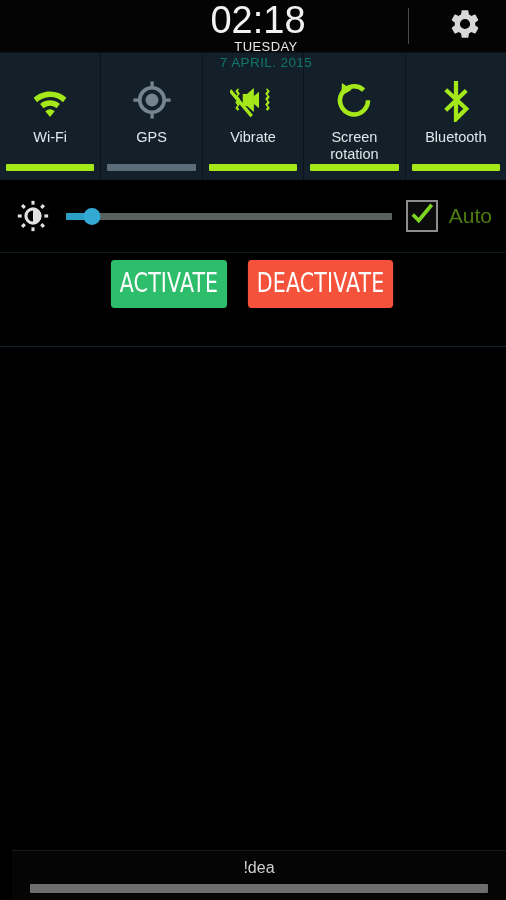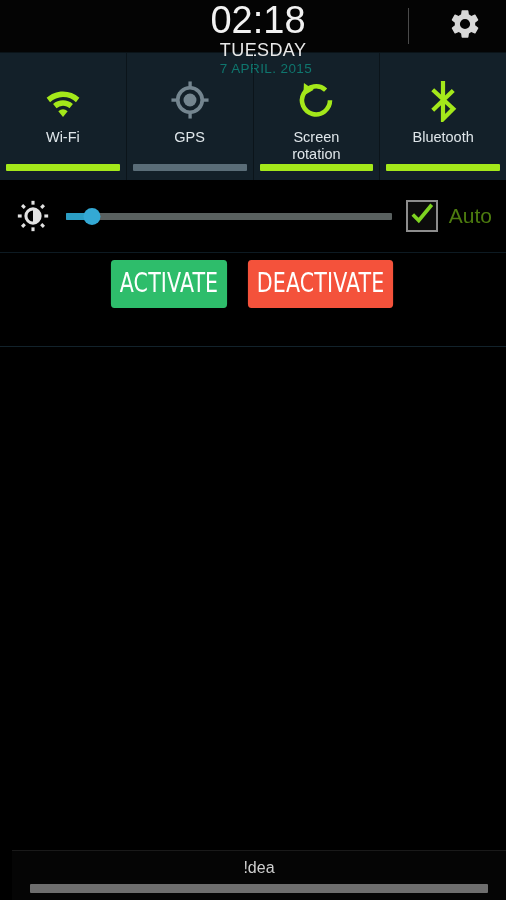--- a/index.html
+++ b/index.html
@@ -41,23 +41,24 @@
     line-height: 40px;
   }
   .datewrap {
     margin-left: 16px;
     display: flex;
     flex-direction: column;
     justify-content: center;
     line-height: 1.15;
   }
   .dayname {
-    font-size: 18px;
+    font-size: 13px;
     color: #e8e8e8;
     letter-spacing: .4px;
+    text-align: center;
   }
   .datetext {
     font-size: 13.5px;
     color: #0f766e;
     letter-spacing: .4px;
   }
   .hdr-sep {
     position: absolute;
     right: 97px;
     top: 8px;
@@ -312,20 +313,33 @@
           <rect x="11.1" y="1.4" width="1.9" height="4.2" fill="#74858f"></rect>
           <rect x="11.1" y="18.4" width="1.9" height="4.2" fill="#74858f"></rect>
           <rect x="1.4" y="11.1" width="4.2" height="1.9" fill="#74858f"></rect>
           <rect x="18.4" y="11.1" width="4.2" height="1.9" fill="#74858f"></rect>
         </svg>
       </div>
       <div class="tlabel">GPS</div>
       <div class="underline off"></div>
     </div>
 
+    <div class="toggle">
+      <div class="ticon">
+        <svg width="46" height="40" viewBox="0 0 26 22">
+          <path fill="#a4e81a" d="M4.2 4.6l-1.2 1.5 1.2 1.6-1.2 1.6 1.2 1.6-1.2 1.5 1.2 1.6-1.2 1.5 1.2 1.6 1.1-.8-.9-1.2 1.2-1.5-1.2-1.6 1.2-1.5-1.2-1.6 1.2-1.5-1.2-1.6.9-1.2z"></path>
+          <path fill="#a4e81a" d="M21.3 4.6l1.2 1.5-1.2 1.6 1.2 1.6-1.2 1.6 1.2 1.5-1.2 1.6 1.2 1.5-1.2 1.6-1.1-.8.9-1.2-1.2-1.5 1.2-1.6-1.2-1.5 1.2-1.6-1.2-1.5 1.2-1.6-.9-1.2z"></path>
+          <path fill="#a4e81a" d="M13.5 4.2L9.6 7.6H7.2v6.8h2.4l3.9 3.4z"></path>
+          <path fill="#a4e81a" d="M16.4 6.4v9.2l-3.2-2.6V9z"></path>
+          <rect x="5.2" y="3.4" width="1.9" height="19" fill="#a4e81a" transform="rotate(-40 6.1 12.9)"></rect>
+        </svg>
+      </div>
+      <div class="tlabel">Vibrate</div>
+      <div class="underline on"></div>
+    </div>
 
     <div class="toggle">
       <div class="ticon">
         <svg width="42" height="42" viewBox="0 0 24 24">
           <path fill="none" stroke="#a4e81a" stroke-width="2.6" d="M20 12.2a8 8 0 1 1-2.5-5.8"></path>
           <path fill="#a4e81a" d="M5.1 2.3l5.6 3.9-5.9 3.3z"></path>
         </svg>
       </div>
       <div class="tlabel" id="rot-label">Screen<br>rotation</div>
       <div class="underline on"></div>

